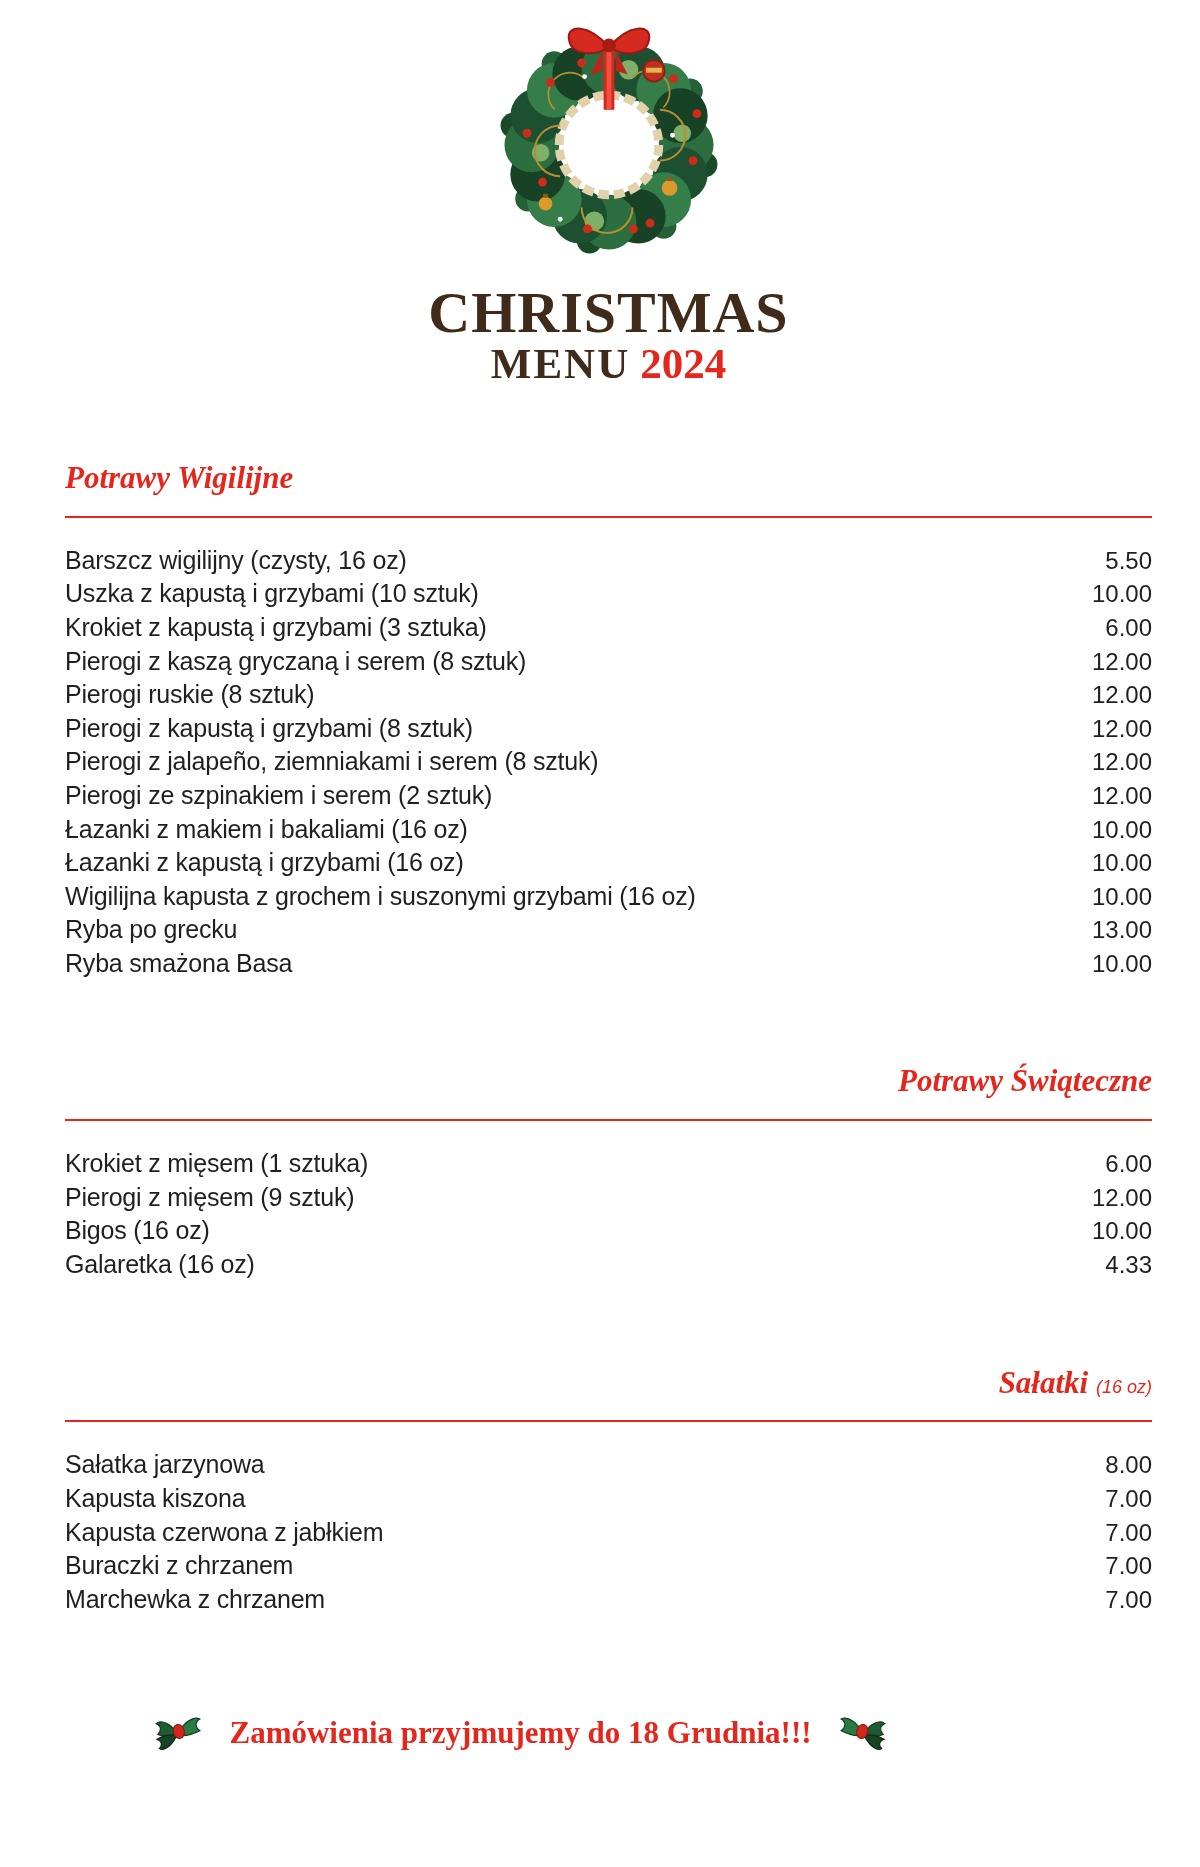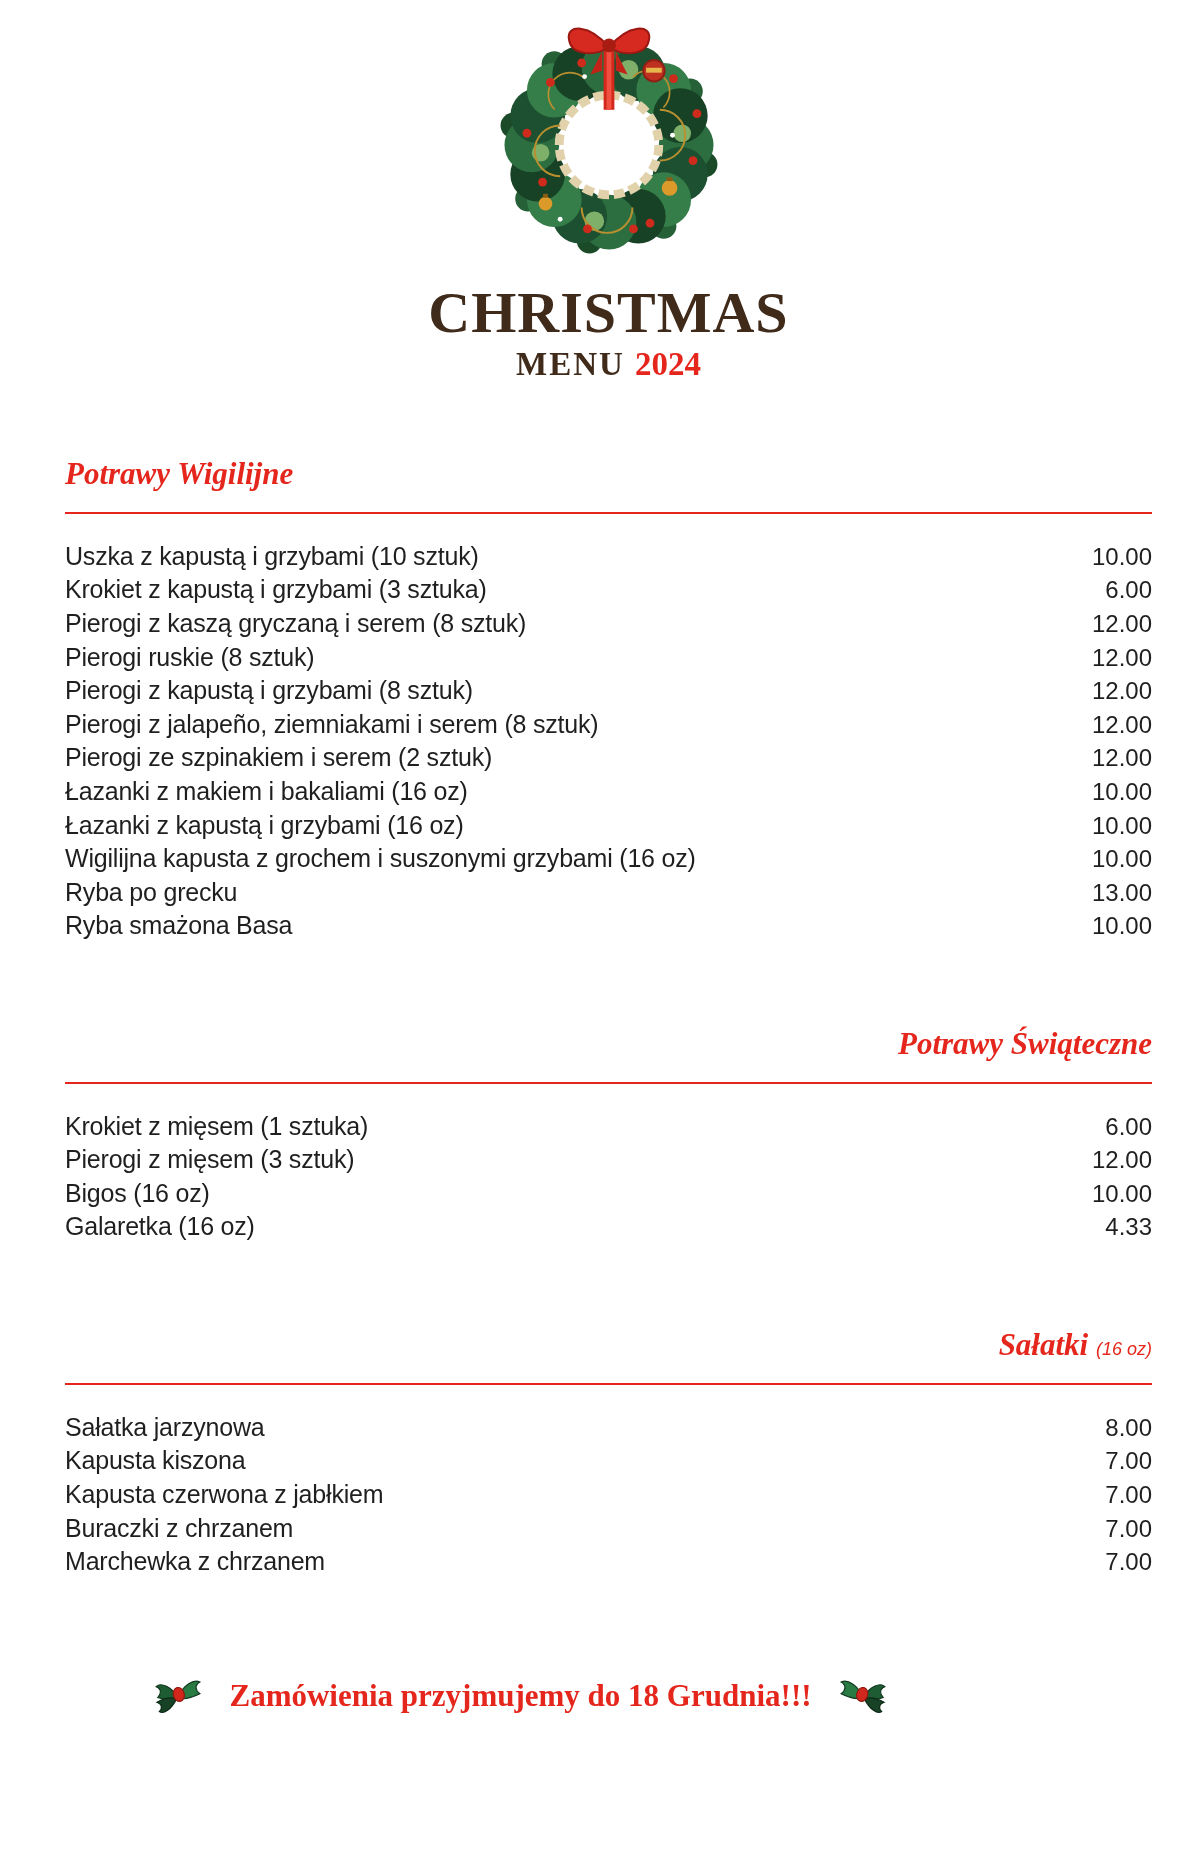--- a/index.html
+++ b/index.html
@@ -16,23 +16,23 @@
   }
   .page{width:1200px;height:1867px;padding:16px 48px 0 65px;}
   .wreath-wrap{display:flex;justify-content:center;}
   .title-main{
     margin-top:14px;text-align:center;
     font-family:"Liberation Serif",serif;font-weight:700;
     font-size:58px;line-height:1;letter-spacing:1px;
     color:var(--title-brown);
   }
   .title-sub{
-    margin-top:6px;text-align:center;
+    margin-top:0;text-align:center;
     font-family:"Liberation Serif",serif;font-weight:700;
-    font-size:33px;line-height:1;letter-spacing:2px;
+    font-size:43px;line-height:1;letter-spacing:2px;
     color:var(--title-brown);
   }
   .title-sub .year{color:var(--accent-red);margin-left:10px;letter-spacing:0;}
   main{display:block;margin-top:74px;}
   .menu-section + .menu-section{margin-top:82px;text-align:right;}
   .section-title{
     font-family:"Liberation Serif",serif;font-weight:700;
     font-size:31px;line-height:1.25;color:var(--accent-red);font-style:italic;
   }
   .section-suffix{
@@ -148,20 +148,24 @@
   </div>
 
   <main>
   <section class="menu-section">
     <h2 class="section-title">
       <span>Potrawy Wigilijne</span>
       
     </h2>
     <hr class="rule">
     <div class="items">
+  <div class="row">
+    <span class="item-name">Barszcz wigilijny (czysty, 16 oz)</span>
+    <span class="item-price">5.50</span>
+  </div>
 
   <div class="row">
     <span class="item-name">Uszka z kapustą i grzybami (10 sztuk)</span>
     <span class="item-price">10.00</span>
   </div>
 
   <div class="row">
     <span class="item-name">Krokiet z kapustą i grzybami (3 sztuka)</span>
     <span class="item-price">6.00</span>
   </div>
@@ -224,21 +228,21 @@
       
     </h2>
     <hr class="rule">
     <div class="items">
   <div class="row">
     <span class="item-name">Krokiet z mięsem (1 sztuka)</span>
     <span class="item-price">6.00</span>
   </div>
 
   <div class="row">
-    <span class="item-name">Pierogi z mięsem (3 sztuk)</span>
+    <span class="item-name">Pierogi z mięsem (9 sztuk)</span>
     <span class="item-price">12.00</span>
   </div>
 
   <div class="row">
     <span class="item-name">Bigos (16 oz)</span>
     <span class="item-price">10.00</span>
   </div>
 
   <div class="row">
     <span class="item-name">Galaretka (16 oz)</span>

